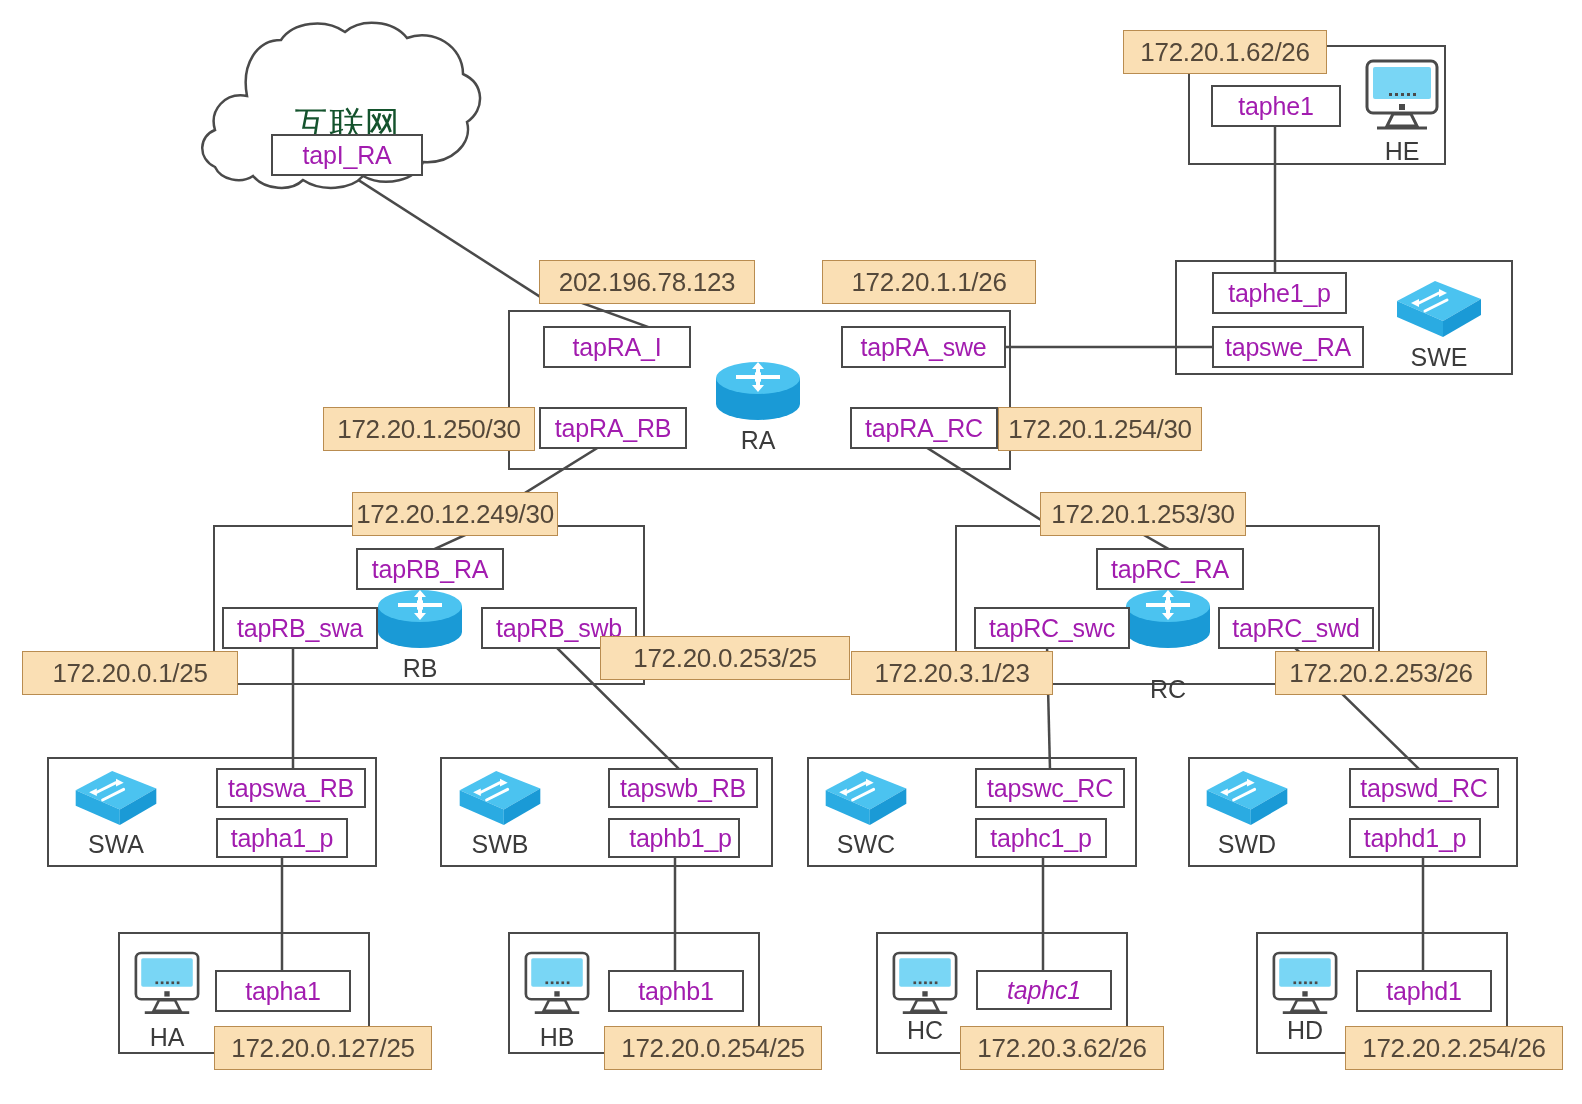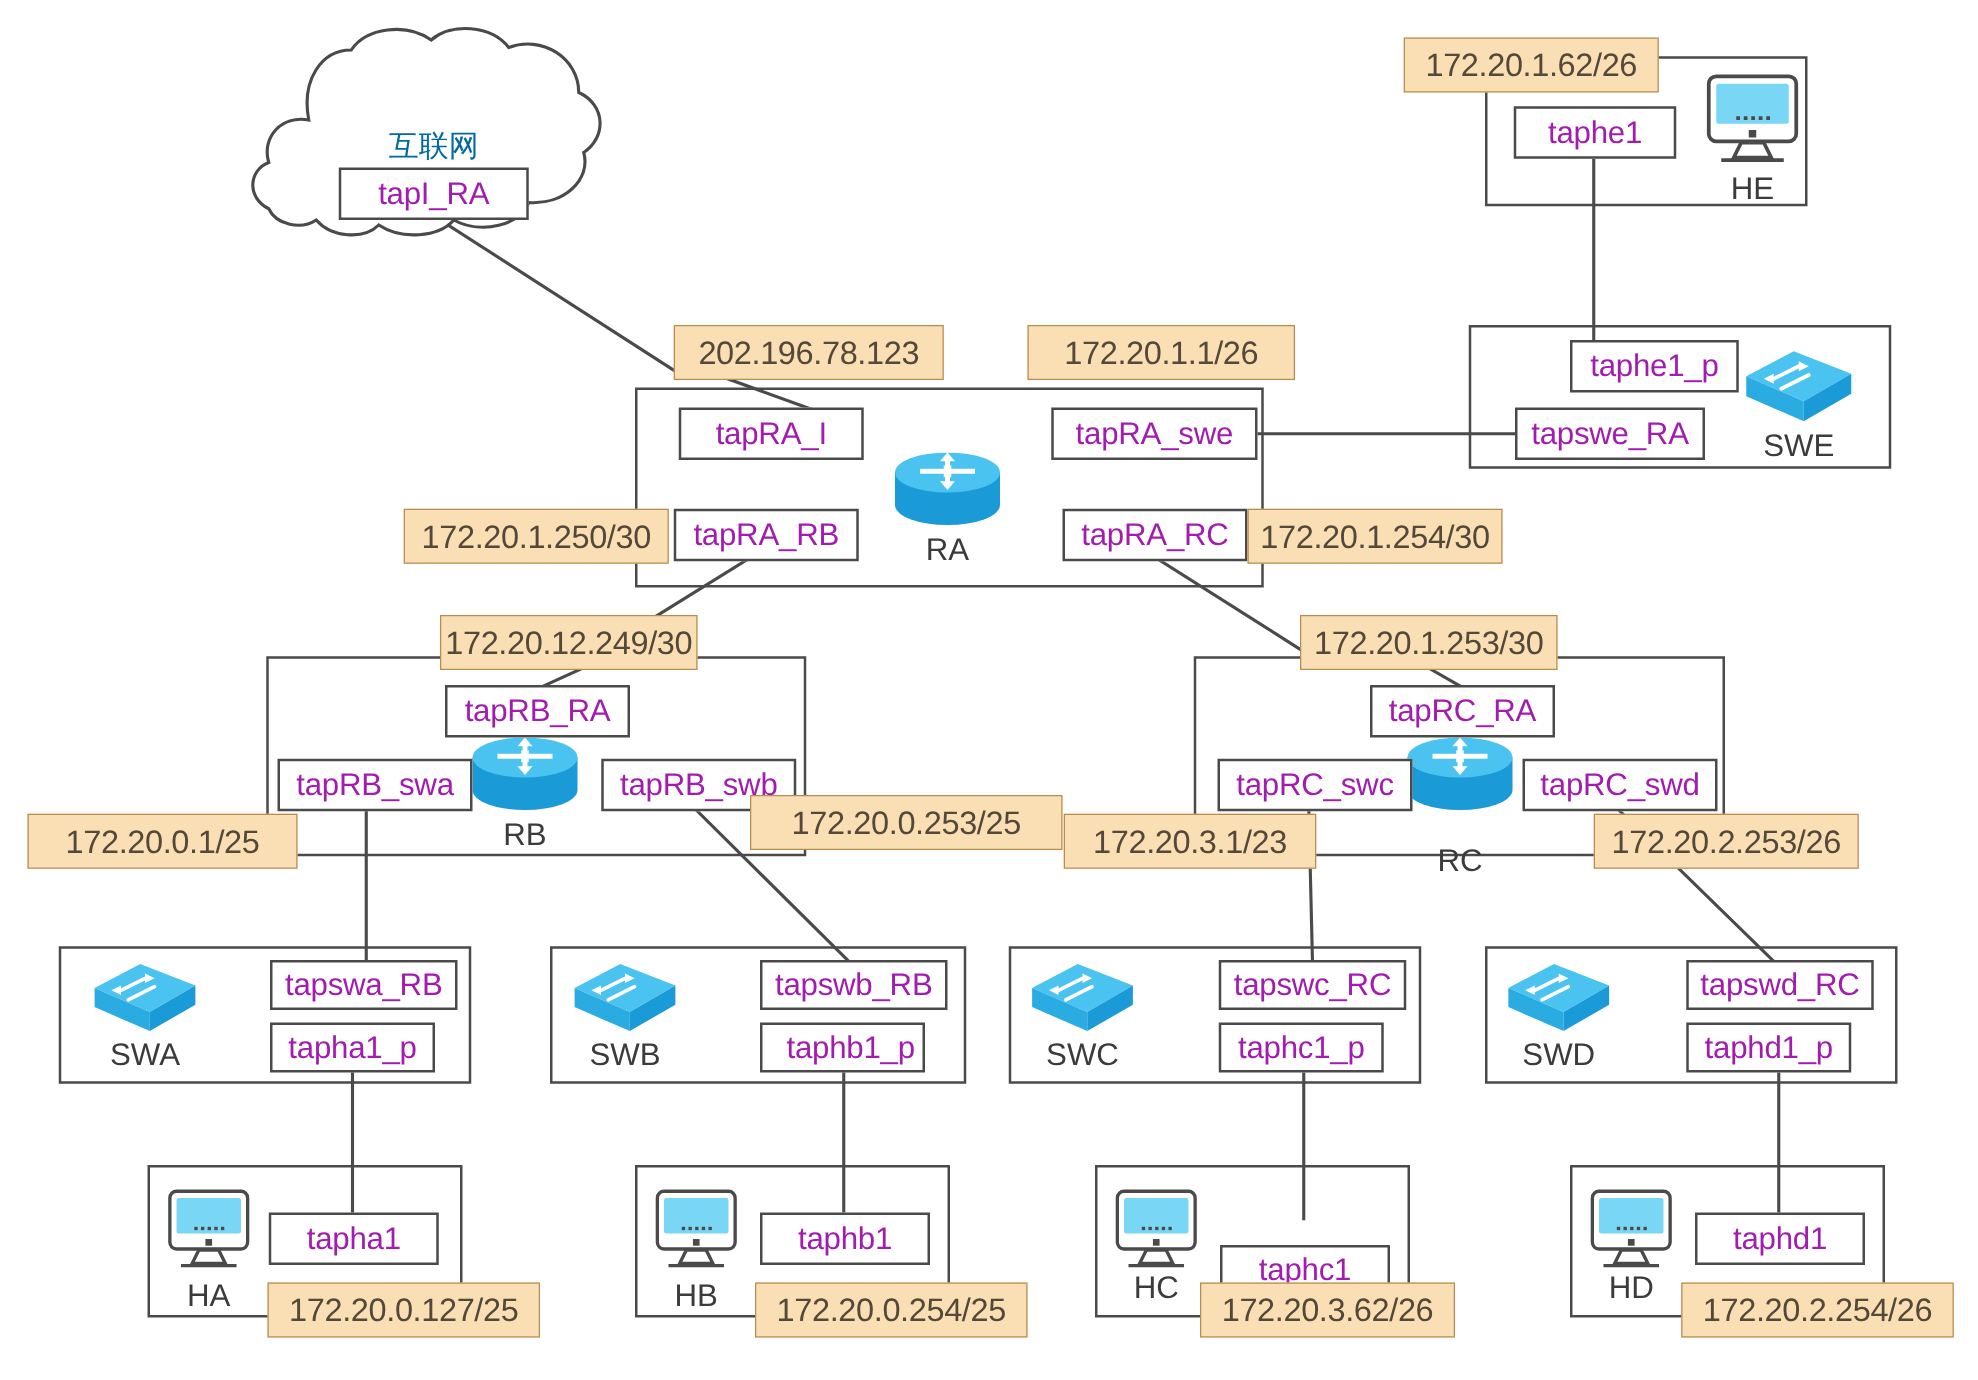--- a/index.html
+++ b/index.html
@@ -53,22 +53,22 @@
   .dev-label{
     position:absolute;
     font-size:25px;
     color:#3b3b3b;
     text-align:center;
     z-index:6;
     white-space:nowrap;
   }
   .cloud-label{
     position:absolute;
-    font-size:24px;
-    color:#0369a1;
+    font-size:35px;
+    color:#14532d;
     text-align:center;
     z-index:6;
     white-space:nowrap;
   }
   .icon{
     position:absolute;
     z-index:5;
   }
   svg.lines{
     position:absolute;
@@ -150,21 +150,21 @@
         <rect x="50" y="35" width="3" height="3"></rect>
         <rect x="56" y="35" width="3" height="3"></rect>
       </g>
     <rect x="42" y="46" width="6" height="6" fill="#4a4a4a"></rect>
     <path d="M36 56 L30 68 L60 68 L54 56 Z" fill="#ffffff" stroke="#4a4a4a" stroke-width="3"></path>
     <line x1="20" y1="70" x2="70" y2="70" stroke="#4a4a4a" stroke-width="3"></line>
   </svg>
   <div class="dev-label" style="left:1357px;top:137px;width:90px;">HE</div>
 
   <div class="container-box" style="left:1175px;top:260px;width:338px;height:115px;"></div>
-  <div class="tap-box" style="left:1256px;top:272px;width:135px;height:42px;text-align:center;">taphe1_p</div>
+  <div class="tap-box" style="left:1212px;top:272px;width:135px;height:42px;text-align:center;">taphe1_p</div>
   <div class="tap-box" style="left:1212px;top:326px;width:152px;height:42px;">tapswe_RA</div>
   <svg class="icon" style="left:1389px;top:275px;width:100px;height:68px;" viewBox="0 0 100 68" xmlns="http://www.w3.org/2000/svg">
     <path d="M8 26 L46 6 L92 24 L54 46 Z" fill="#4bc3f0"></path>
     <path d="M8 26 L54 46 L54 62 L8 42 Z" fill="#2aabe2"></path>
     <path d="M54 46 L92 24 L92 40 L54 62 Z" fill="#1a9ad6"></path>
     <g stroke="#ffffff" stroke-width="3" fill="none" stroke-linecap="round">
       <path d="M30 28 L50 18"></path>
         <path d="M36 36 L58 25"></path>
     </g>
     <g fill="#ffffff">
@@ -371,21 +371,21 @@
         <rect x="38" y="35" width="3" height="3"></rect>
         <rect x="44" y="35" width="3" height="3"></rect>
         <rect x="50" y="35" width="3" height="3"></rect>
         <rect x="56" y="35" width="3" height="3"></rect>
       </g>
     <rect x="42" y="46" width="6" height="6" fill="#4a4a4a"></rect>
     <path d="M36 56 L30 68 L60 68 L54 56 Z" fill="#ffffff" stroke="#4a4a4a" stroke-width="3"></path>
     <line x1="20" y1="70" x2="70" y2="70" stroke="#4a4a4a" stroke-width="3"></line>
   </svg>
   <div class="dev-label" style="left:885px;top:1016px;width:80px;">HC</div>
-  <div class="tap-box" style="left:976px;top:996px;width:136px;height:40px;">taphc1</div>
+  <div class="tap-box" style="left:976px;top:970px;width:136px;height:40px;font-style:italic;">taphc1</div>
   <div class="ip-box" style="left:960px;top:1026px;width:204px;height:44px;">172.20.3.62/26</div>
 
   <div class="container-box" style="left:1256px;top:932px;width:252px;height:122px;"></div>
   <svg class="icon" style="left:1265px;top:948px;width:80px;height:74px;" viewBox="0 0 90 78" xmlns="http://www.w3.org/2000/svg">
     <rect x="10" y="3" width="70" height="52" rx="6" fill="#ffffff" stroke="#4a4a4a" stroke-width="3"></rect>
     <rect x="16" y="9" width="58" height="32" rx="2" fill="#79d6f5"></rect>
     <g fill="#4a4a4a">
         <rect x="32" y="35" width="3" height="3"></rect>
         <rect x="38" y="35" width="3" height="3"></rect>
         <rect x="44" y="35" width="3" height="3"></rect>

